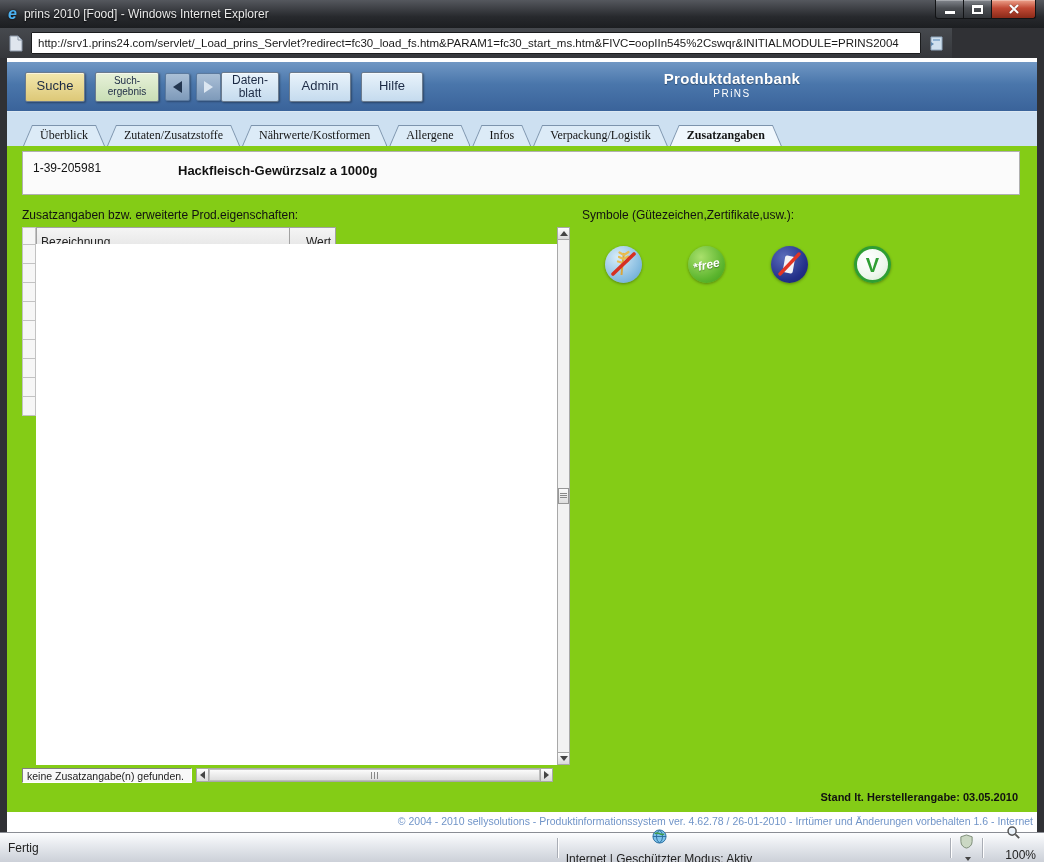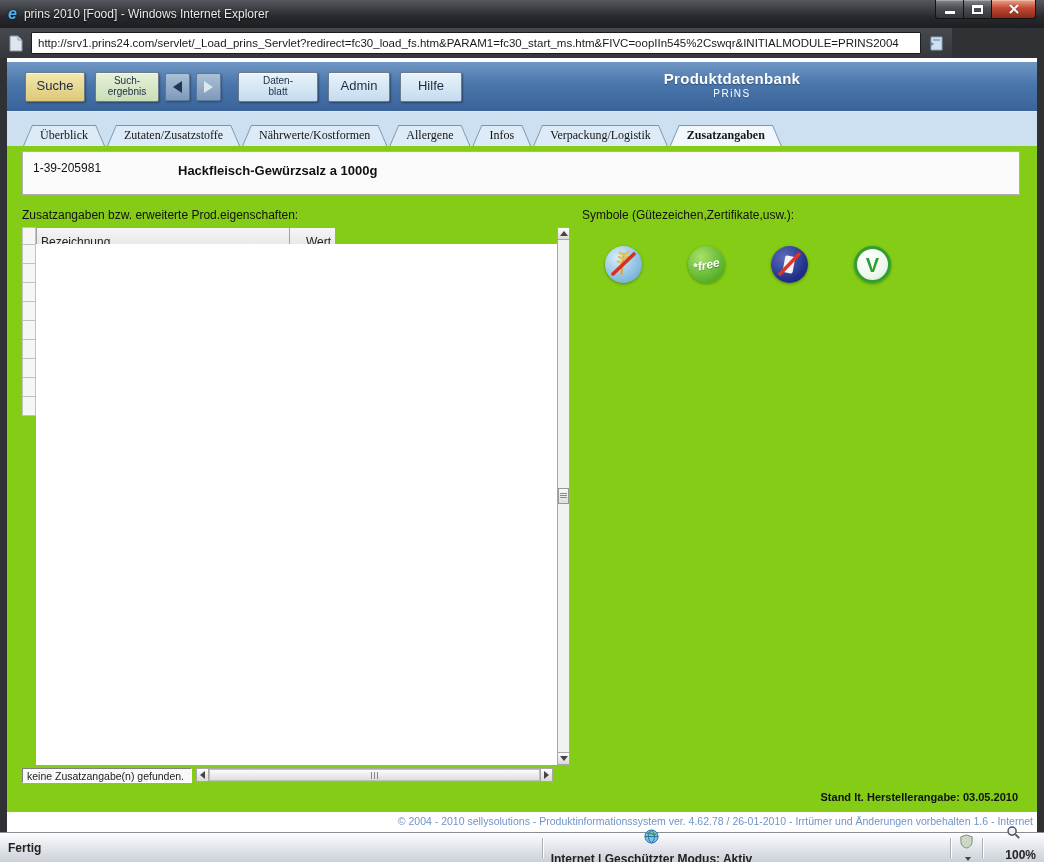--- a/index.html
+++ b/index.html
@@ -80,21 +80,21 @@
   .btn-sucherg { width:64px; margin-left:10px; font-size:10px; background:linear-gradient(#e7f1d9, #c9deb5); }
   .nav-btn {
     width:25px; height:28px; margin-left:6px; border:1px solid #5c7a9e; border-radius:2px;
     background:linear-gradient(#abc0d7, #7e9aba);
     display:flex; align-items:center; justify-content:center; cursor:pointer;
     box-shadow:1px 1px 2px rgba(0,0,0,.3);
   }
   .nav-btn:first-of-type { margin-left:7px; }
   .tri-left  { width:0; height:0; border-top:6px solid transparent; border-bottom:6px solid transparent; border-right:9px solid #233650; }
   .tri-right { width:0; height:0; border-top:6px solid transparent; border-bottom:6px solid transparent; border-left:9px solid #dbe6f1; }
-  .btn-datenblatt { width:80px; margin-left:17px; font-size:10px; background:linear-gradient(#e9f3fb, #c5dbee); }
+  .btn-datenblatt { width:58px; font-size:12px; background:linear-gradient(#e9f3fb, #c5dbee); }
   .btn-admin, .btn-hilfe { width:62px; margin-left:10px; background:linear-gradient(#e9f3fb, #c5dbee); }
   .brand { position:absolute; left:650px; top:8px; width:150px; text-align:center; color:#fff; }
   .brand-title { font-size:15px; font-weight:bold; letter-spacing:.3px; text-shadow:0 1px 1px rgba(0,0,0,.35); }
   .brand-sub { font-size:10px; letter-spacing:1.5px; margin-top:1px; }
 
   
   .tabstrip {
     height:34px; background:#cde0f1; display:flex; align-items:flex-end;
     padding-left:16px; position:relative;font-family:Liberation Serif, serif;
   }
@@ -200,21 +200,21 @@
     height:20px; background:#fff; font-size:10.5px; color:#7094c8;
     text-align:right; padding-right:4px; line-height:18px;
     white-space:nowrap; overflow:hidden;
   }
 
   
   .statusbar {
     position:absolute; left:0; top:832px; width:1044px; height:30px;
     background:linear-gradient(#fcfdfe, #e5e8ed 45%, #ccd0d8);
     border-top:1px solid #8a8d94;
-    display:flex; align-items:center; font-size:12px; color:#222; padding:0 8px;font-weight:bold;
+    display:flex; align-items:center; font-size:12px; color:#222; padding:0 8px;
   }
   .sb-flex { flex:1; }
   .sb-gap { width:190px; }
   .sb-sep { width:1px; height:20px; background:#a9adb5; box-shadow:1px 0 0 #fff; margin:0 8px; }
   .sb-item { display:flex; align-items:center; gap:5px;flex-direction:column; }
   .caret { width:0; height:0; border-left:3.5px solid transparent; border-right:3.5px solid transparent;
     border-top:4px solid #444; margin-left:3px; }
   .sb-zoom-text { margin-left:14px; }
 </style>
 </head>

